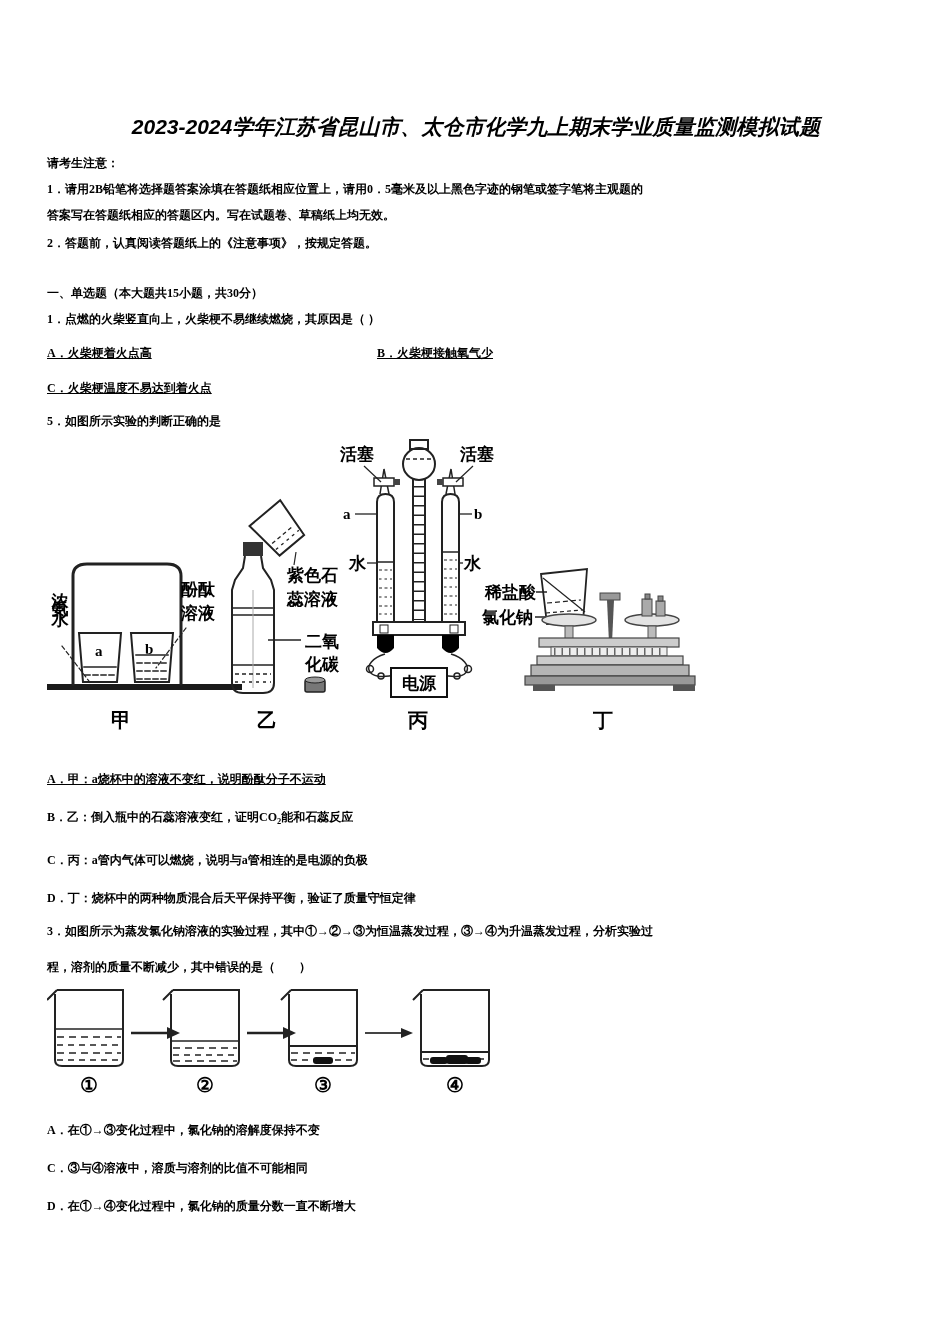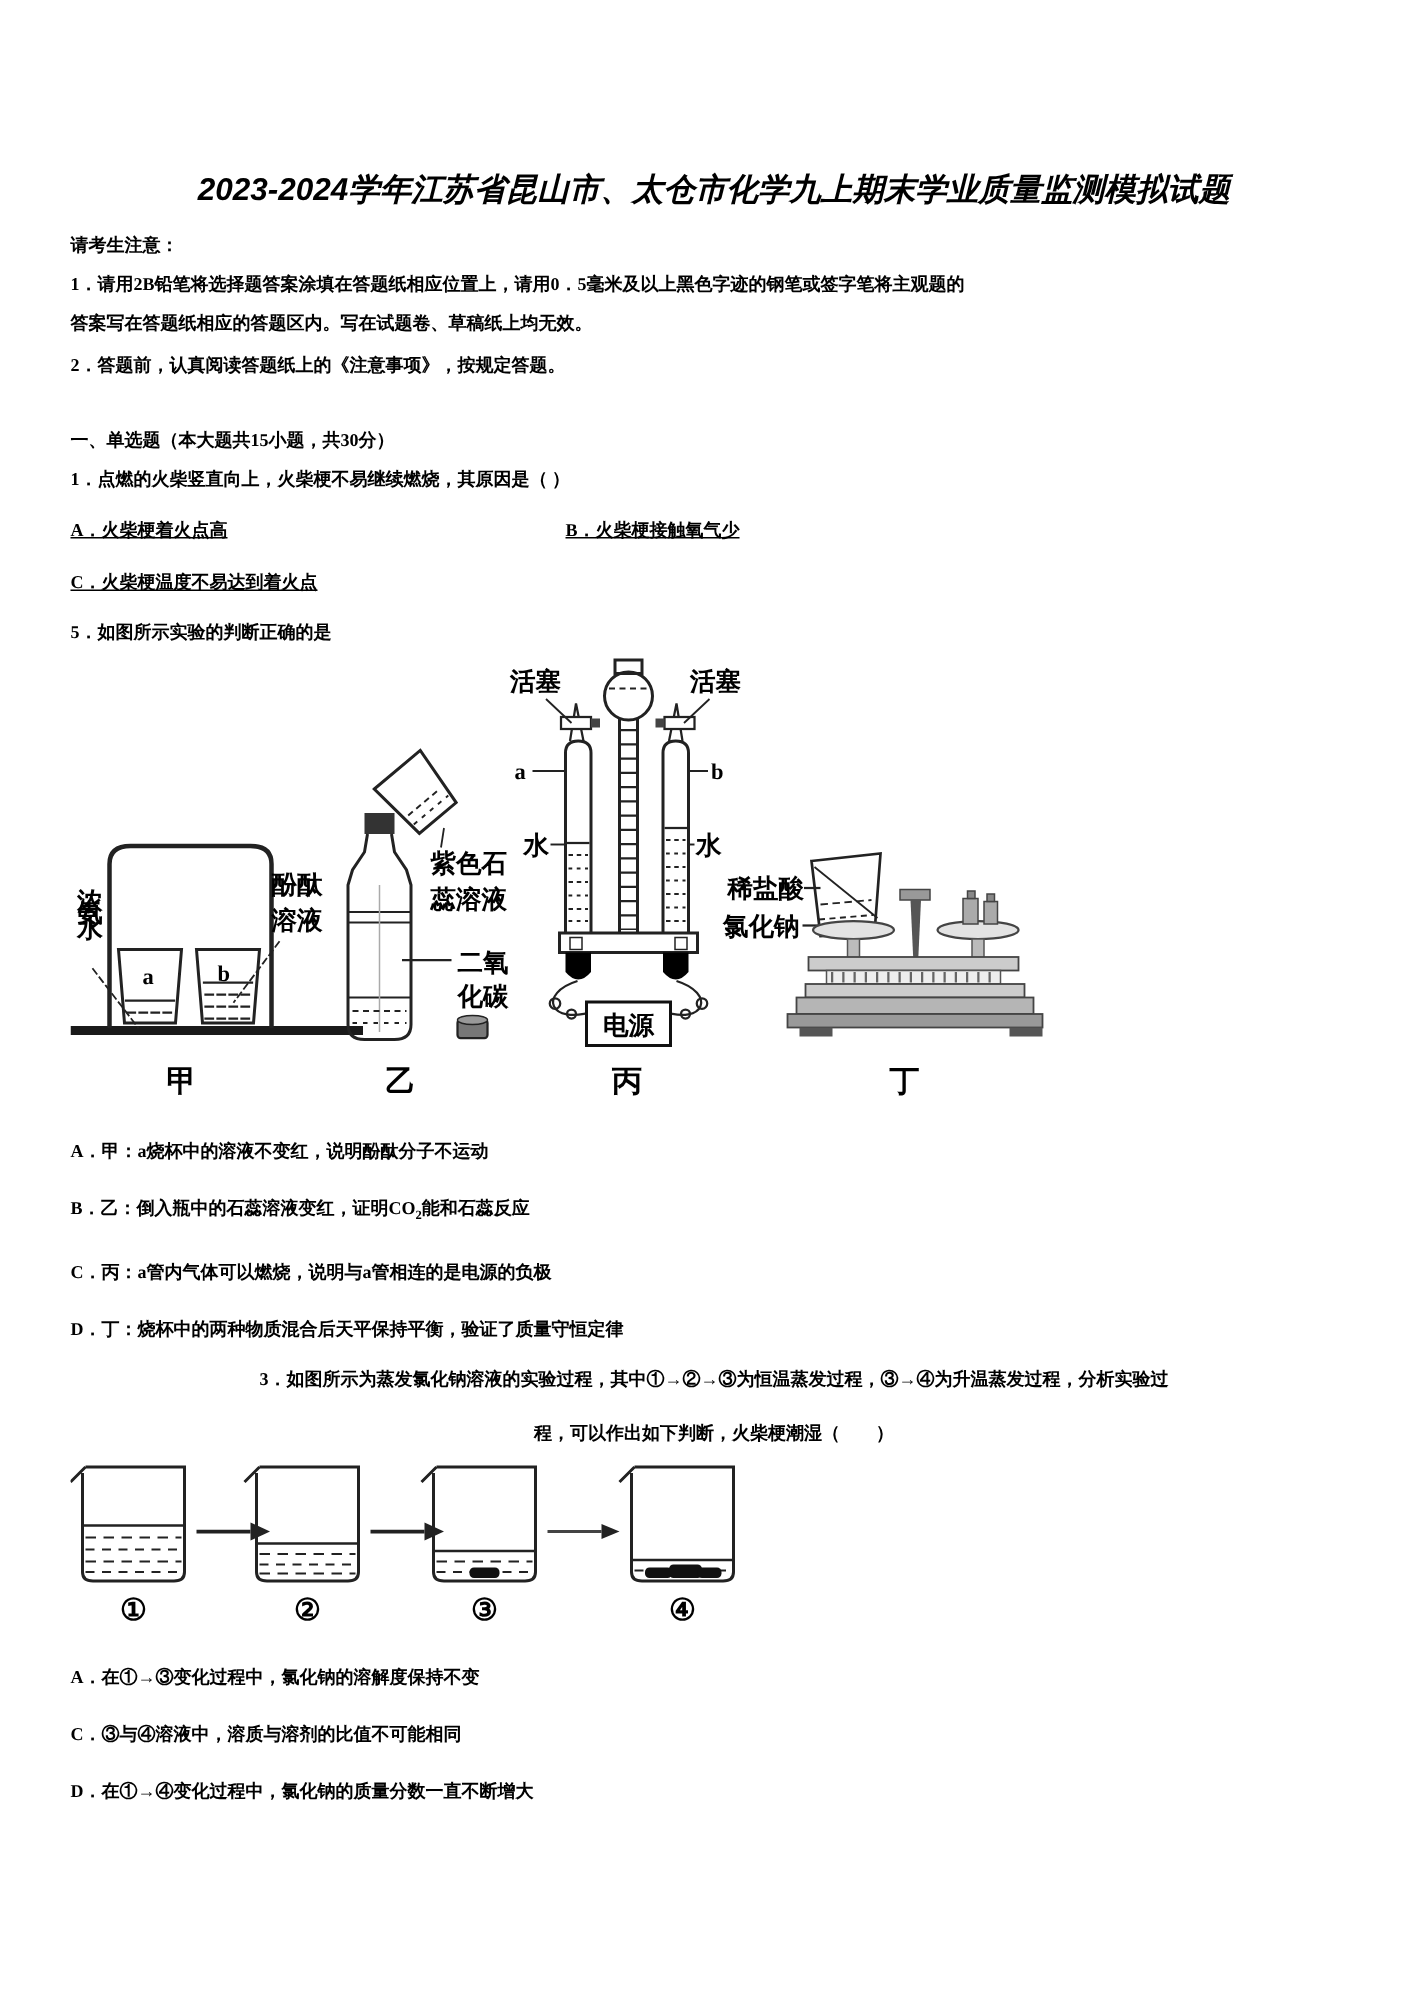--- a/index.html
+++ b/index.html
@@ -15,23 +15,23 @@
     text-align:center; font-size:21px; line-height:28px;
     font-family:"Liberation Sans", sans-serif; font-weight:700;font-style:italic;
   }
   .line { font-size:12px; line-height:26px; font-weight:700; }
   .notice-head { margin-top:9px; }
   .item2 { margin-top:2px; }
   .section-head { margin-top:24px; }
   .opt-grid { display:grid; grid-template-columns:330px 1fr; row-gap:9px; margin-top:8px;text-decoration:underline; }
   .q2stem { margin-top:7px; }
   .diagram1 { display:block; margin-top:4px; }
-  .q2opt-a { margin-top:16px; }
+  .q2opt-a { margin-top:28px;text-decoration:underline; }
   .q2opt { margin-top:12px; }
-  .q3stem { margin-top:2px; line-height:36px;text-align:center; }
+  .q3stem { margin-top:2px; line-height:36px; }
   .diagram2 { display:block; margin-top:0; }
   .q3opt-a { margin-top:20px; }
   .q3opt { margin-top:12px; }
   sub { font-size:0.7em; }
   svg text { font-weight:700; fill:#000; font-family:"Liberation Serif", serif; }
   svg .lbl { font-size:17px; }
   svg .cap { font-size:20px; }
   svg .ab  { font-size:15px; }
   svg .num { font-size:20px; }
   .vtext { writing-mode:vertical-rl; text-orientation:upright; letter-spacing:9px; }
@@ -234,21 +234,21 @@
       <text class="cap" x="546" y="289">丁</text>
     </g>
   </svg>
 
   <p class="line q2opt-a">A．甲：a烧杯中的溶液不变红，说明酚酞分子不运动</p>
   <p class="line q2opt"><span>B．乙：倒入瓶中的石蕊溶液变红，证明CO</span><sub>2</sub><span>能和石蕊反应</span></p>
   <p class="line q2opt">C．丙：a管内气体可以燃烧，说明与a管相连的是电源的负极</p>
   <p class="line q2opt">D．丁：烧杯中的两种物质混合后天平保持平衡，验证了质量守恒定律</p>
 
   <p class="line q3stem">3．如图所示为蒸发氯化钠溶液的实验过程，其中①→②→③为恒温蒸发过程，③→④为升温蒸发过程，分析实验过</p>
-  <p class="line q3stem" style="margin-top:0">程，可以作出如下判断，火柴梗潮湿（　　）</p>
+  <p class="line q3stem" style="margin-top:0">程，溶剂的质量不断减少，其中错误的是（　　）</p>
 
   <svg class="diagram2" width="460" height="112" viewBox="0 0 460 112">
 
     <g>
       <path d="M10,5 L0,15 M10,5 L76,5 L76,75 Q76,81 69,81 L15,81 Q8,81 8,75 L8,9" fill="none" stroke="#222" stroke-width="2"></path>
       <line x1="9" y1="44" x2="75" y2="44" stroke="#222" stroke-width="1.6"></line>
       <line x1="10" y1="52" x2="74" y2="52" stroke="#222" stroke-width="1.4" stroke-dasharray="7 5"></line>
       <line x1="10" y1="60" x2="74" y2="60" stroke="#222" stroke-width="1.4" stroke-dasharray="6 5"></line>
       <line x1="10" y1="68" x2="74" y2="68" stroke="#222" stroke-width="1.4" stroke-dasharray="7 5"></line>
       <line x1="10" y1="75" x2="74" y2="75" stroke="#222" stroke-width="1.4" stroke-dasharray="6 5"></line>

